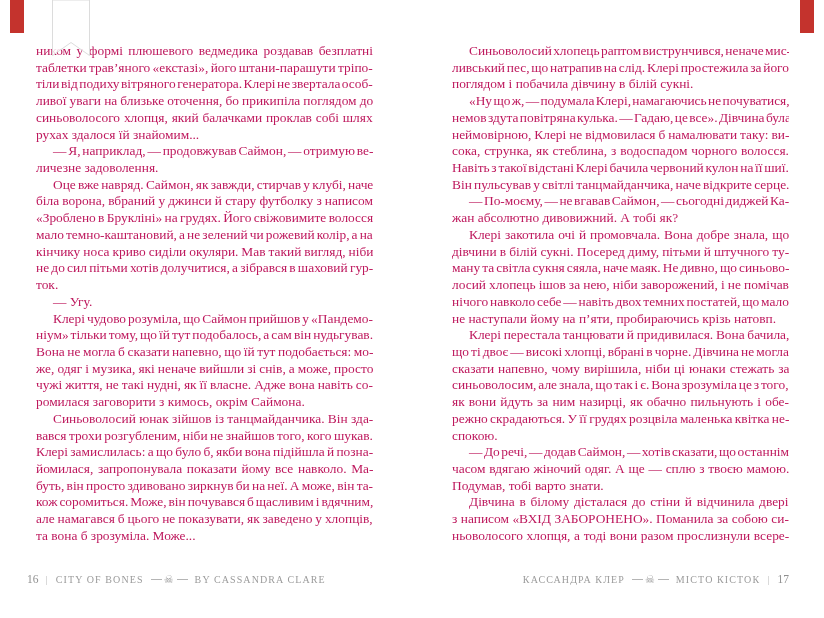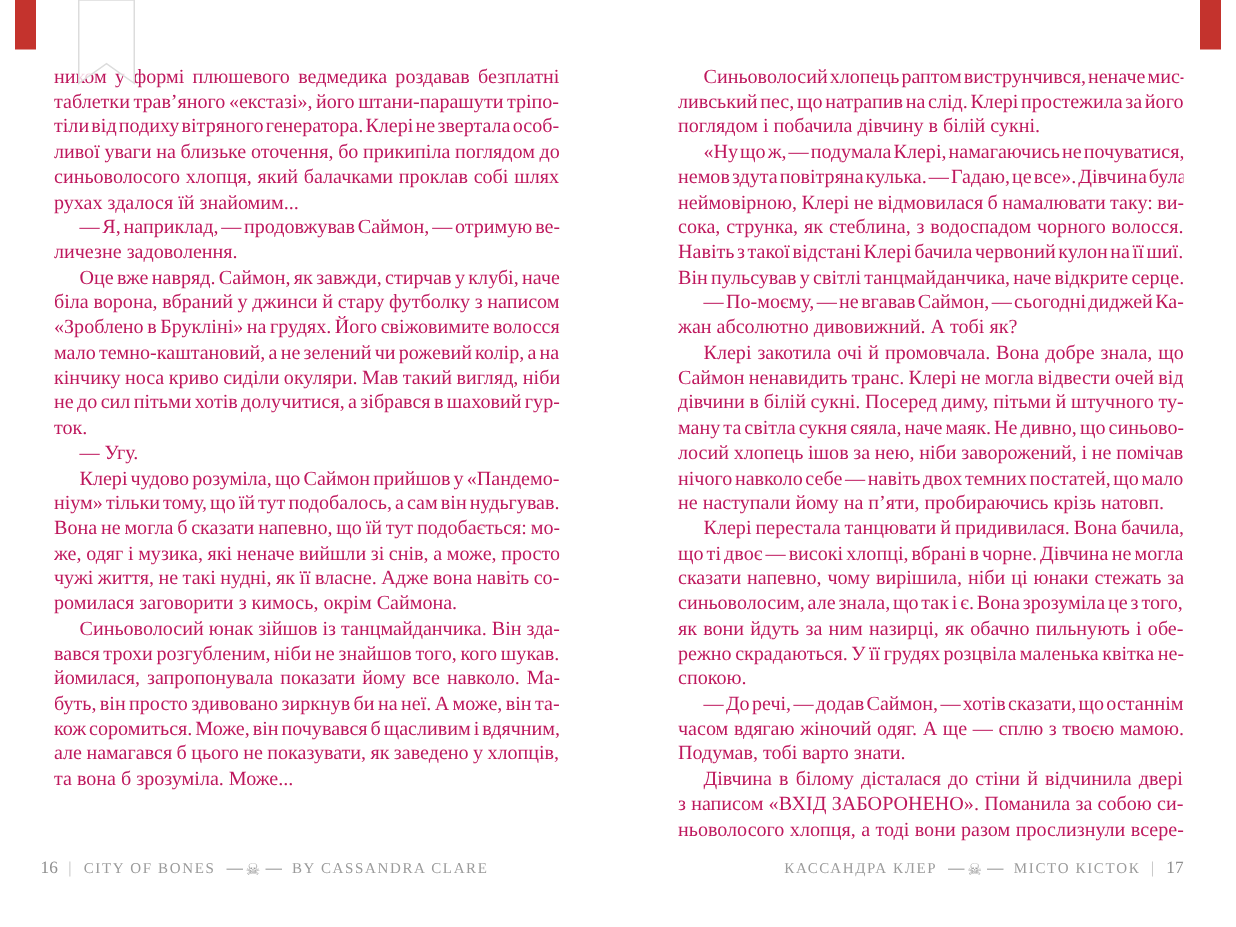--- a/index.html
+++ b/index.html
@@ -66,40 +66,40 @@
     <div class="line"><span>ток.</span></div>
     <div class="line ind"><span>— Угу.</span></div>
     <div class="line ind"><span style="word-spacing: -1.28571px;">Клері чудово розуміла, що Саймон прийшов у «Пандемо-</span></div>
     <div class="line"><span style="word-spacing: -1.3px;">ніум» тільки тому, що їй тут подобалось, а сам він нудьгував.</span></div>
     <div class="line"><span style="word-spacing: -0.8px;">Вона не могла б сказати напевно, що їй тут подобається: мо-</span></div>
     <div class="line"><span style="word-spacing: -0.272727px;">же, одяг і музика, які неначе вийшли зі снів, а може, просто</span></div>
     <div class="line"><span style="word-spacing: -0.363636px;">чужі життя, не такі нудні, як її власне. Адже вона навіть со-</span></div>
     <div class="line"><span>ромилася заговорити з кимось, окрім Саймона.</span></div>
     <div class="line ind"><span style="word-spacing: 0px;">Синьоволосий юнак зійшов із танцмайданчика. Він зда-</span></div>
     <div class="line"><span style="word-spacing: -0.875px;">вався трохи розгубленим, ніби не знайшов того, кого шукав.</span></div>
+    <div class="line"><span style="word-spacing: -1px;">Клері замислилась: а що було б, якби вона підійшла й позна-</span></div>
     <div class="line"><span style="word-spacing: 1.33333px;">йомилася, запропонувала показати йому все навколо. Ма-</span></div>
     <div class="line"><span style="word-spacing: -1.09091px;">буть, він просто здивовано зиркнув би на неї. А може, він та-</span></div>
     <div class="line"><span style="word-spacing: -1.375px;">кож соромиться. Може, він почувався б щасливим і вдячним,</span></div>
     <div class="line"><span style="word-spacing: -0.444444px;">але намагався б цього не показувати, як заведено у хлопців,</span></div>
     <div class="line"><span>та вона б зрозуміла. Може...</span></div>
   </div>
 <div class="page-text" id="right-text">
     <div class="line ind"><span style="word-spacing: -2px;">Синьоволосий хлопець раптом виструнчився, неначе мис-</span></div>
     <div class="line"><span style="word-spacing: -1.55556px;">ливський пес, що натрапив на слід. Клері простежила за його</span></div>
     <div class="line"><span>поглядом і побачила дівчину в білій сукні.</span></div>
     <div class="line ind"><span style="word-spacing: -2px;">«Ну що ж, — подумала Клері, намагаючись не почуватися,</span></div>
     <div class="line"><span style="word-spacing: -2px;">немов здута повітряна кулька. — Гадаю, це все». Дівчина була</span></div>
     <div class="line"><span style="word-spacing: -0.428571px;">неймовірною, Клері не відмовилася б намалювати таку: ви-</span></div>
     <div class="line"><span style="word-spacing: 0.571429px;">сока, струнка, як стеблина, з водоспадом чорного волосся.</span></div>
     <div class="line"><span style="word-spacing: -1.6px;">Навіть з такої відстані Клері бачила червоний кулон на її шиї.</span></div>
     <div class="line"><span style="word-spacing: -1.14286px;">Він пульсував у світлі танцмайданчика, наче відкрите серце.</span></div>
     <div class="line ind"><span style="word-spacing: -1.77778px;">— По-моєму, — не вгавав Саймон, — сьогодні диджей Ка-</span></div>
     <div class="line"><span>жан абсолютно дивовижний. А тобі як?</span></div>
     <div class="line ind"><span style="word-spacing: 0.625px; font-family: Liberation Serif, serif;">Клері закотила очі й промовчала. Вона добре знала, що</span></div>
-    <div class="line"><span style="word-spacing: -0.5px;">Саймон ненавидить транс. Клері не могла відвести очей від</span></div>
     <div class="line"><span style="word-spacing: -0.222222px;">дівчини в білій сукні. Посеред диму, пітьми й штучного ту-</span></div>
     <div class="line"><span style="word-spacing: -1.3px; text-align: right;">ману та світла сукня сяяла, наче маяк. Не дивно, що синьово-</span></div>
     <div class="line"><span style="word-spacing: -0.222222px;">лосий хлопець ішов за нею, ніби заворожений, і не помічав</span></div>
     <div class="line"><span style="word-spacing: -1.55556px;">нічого навколо себе — навіть двох темних постатей, що мало</span></div>
     <div class="line"><span>не наступали йому на п’яти, пробираючись крізь натовп.</span></div>
     <div class="line ind"><span style="word-spacing: -0.666667px;">Клері перестала танцювати й придивилася. Вона бачила,</span></div>
     <div class="line"><span style="word-spacing: -1.27273px;">що ті двоє — високі хлопці, вбрані в чорне. Дівчина не могла</span></div>
     <div class="line"><span style="word-spacing: 0.625px;">сказати напевно, чому вирішила, ніби ці юнаки стежать за</span></div>
     <div class="line"><span style="word-spacing: -1.45455px;">синьоволосим, але знала, що так і є. Вона зрозуміла це з того,</span></div>
     <div class="line"><span style="word-spacing: 0.8px;">як вони йдуть за ним назирці, як обачно пильнують і обе-</span></div>

